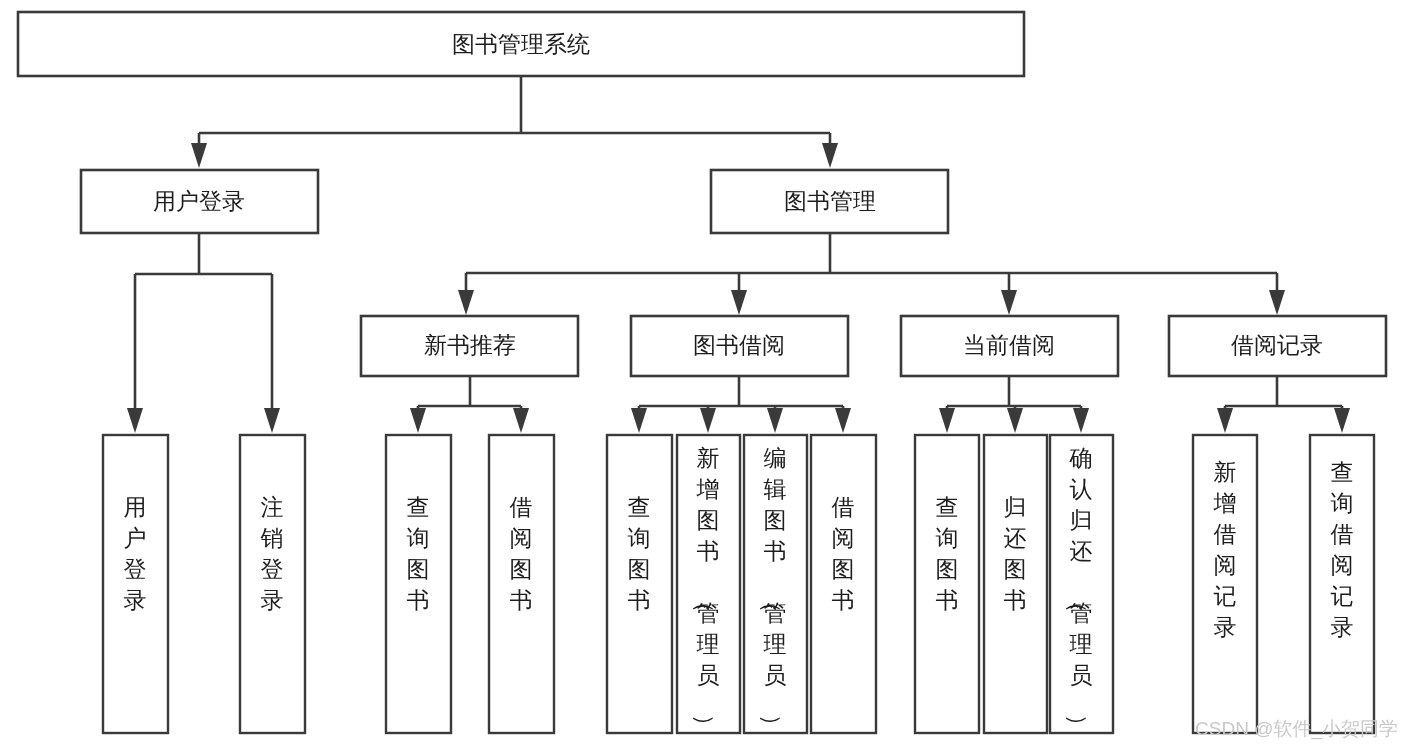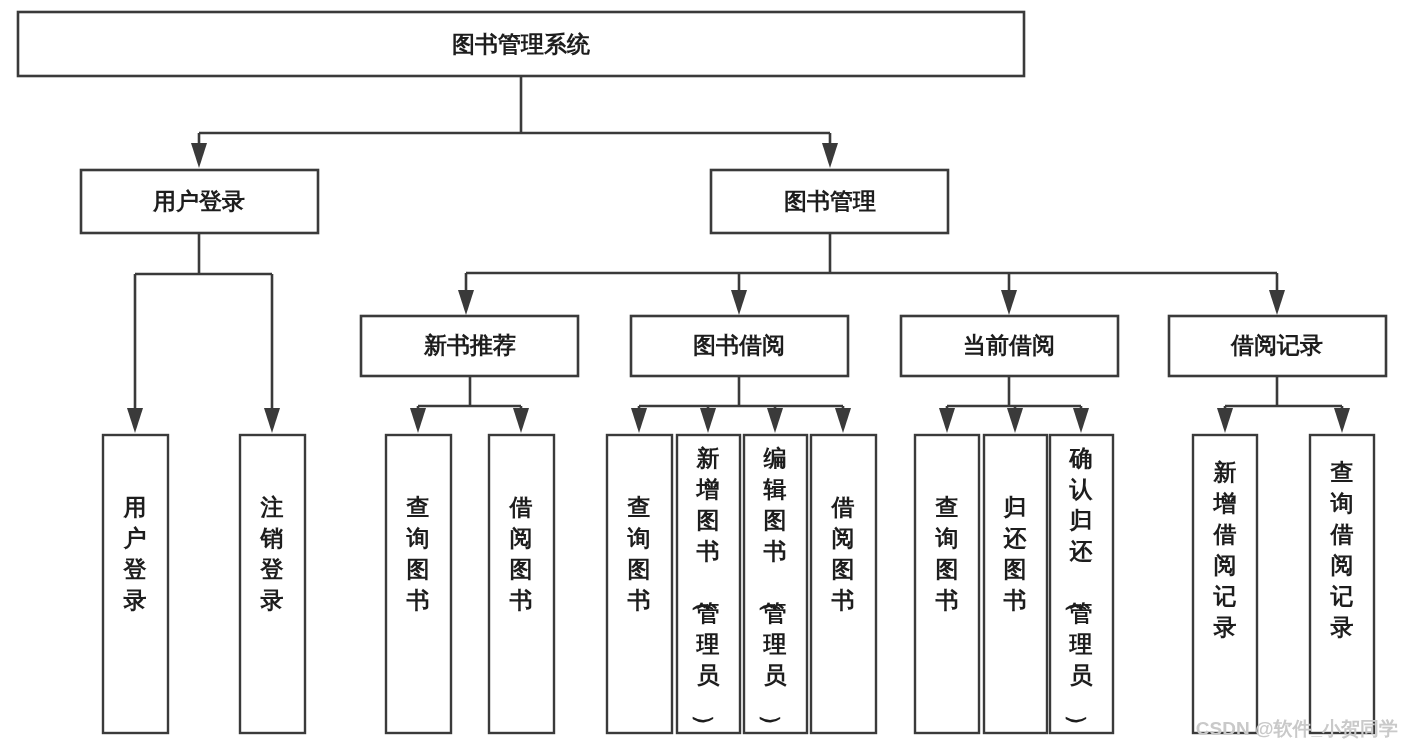--- a/index.html
+++ b/index.html
@@ -13,21 +13,20 @@
     font-family: "Liberation Sans", "DejaVu Sans", sans-serif;
     overflow: hidden;
     position: relative;
   }
   #diagram-root {
     position: absolute;
     left: 0;
     top: 0;
     width: 1261px;
     height: 747px;
-    font-weight: bold;
   }
   svg.flowchart {
     display: block;
     width: 1405px;
     height: 747px;
   }
   .node-box {
     fill: #ffffff;
     stroke: #3a3a3a;
     stroke-width: 2.6;

